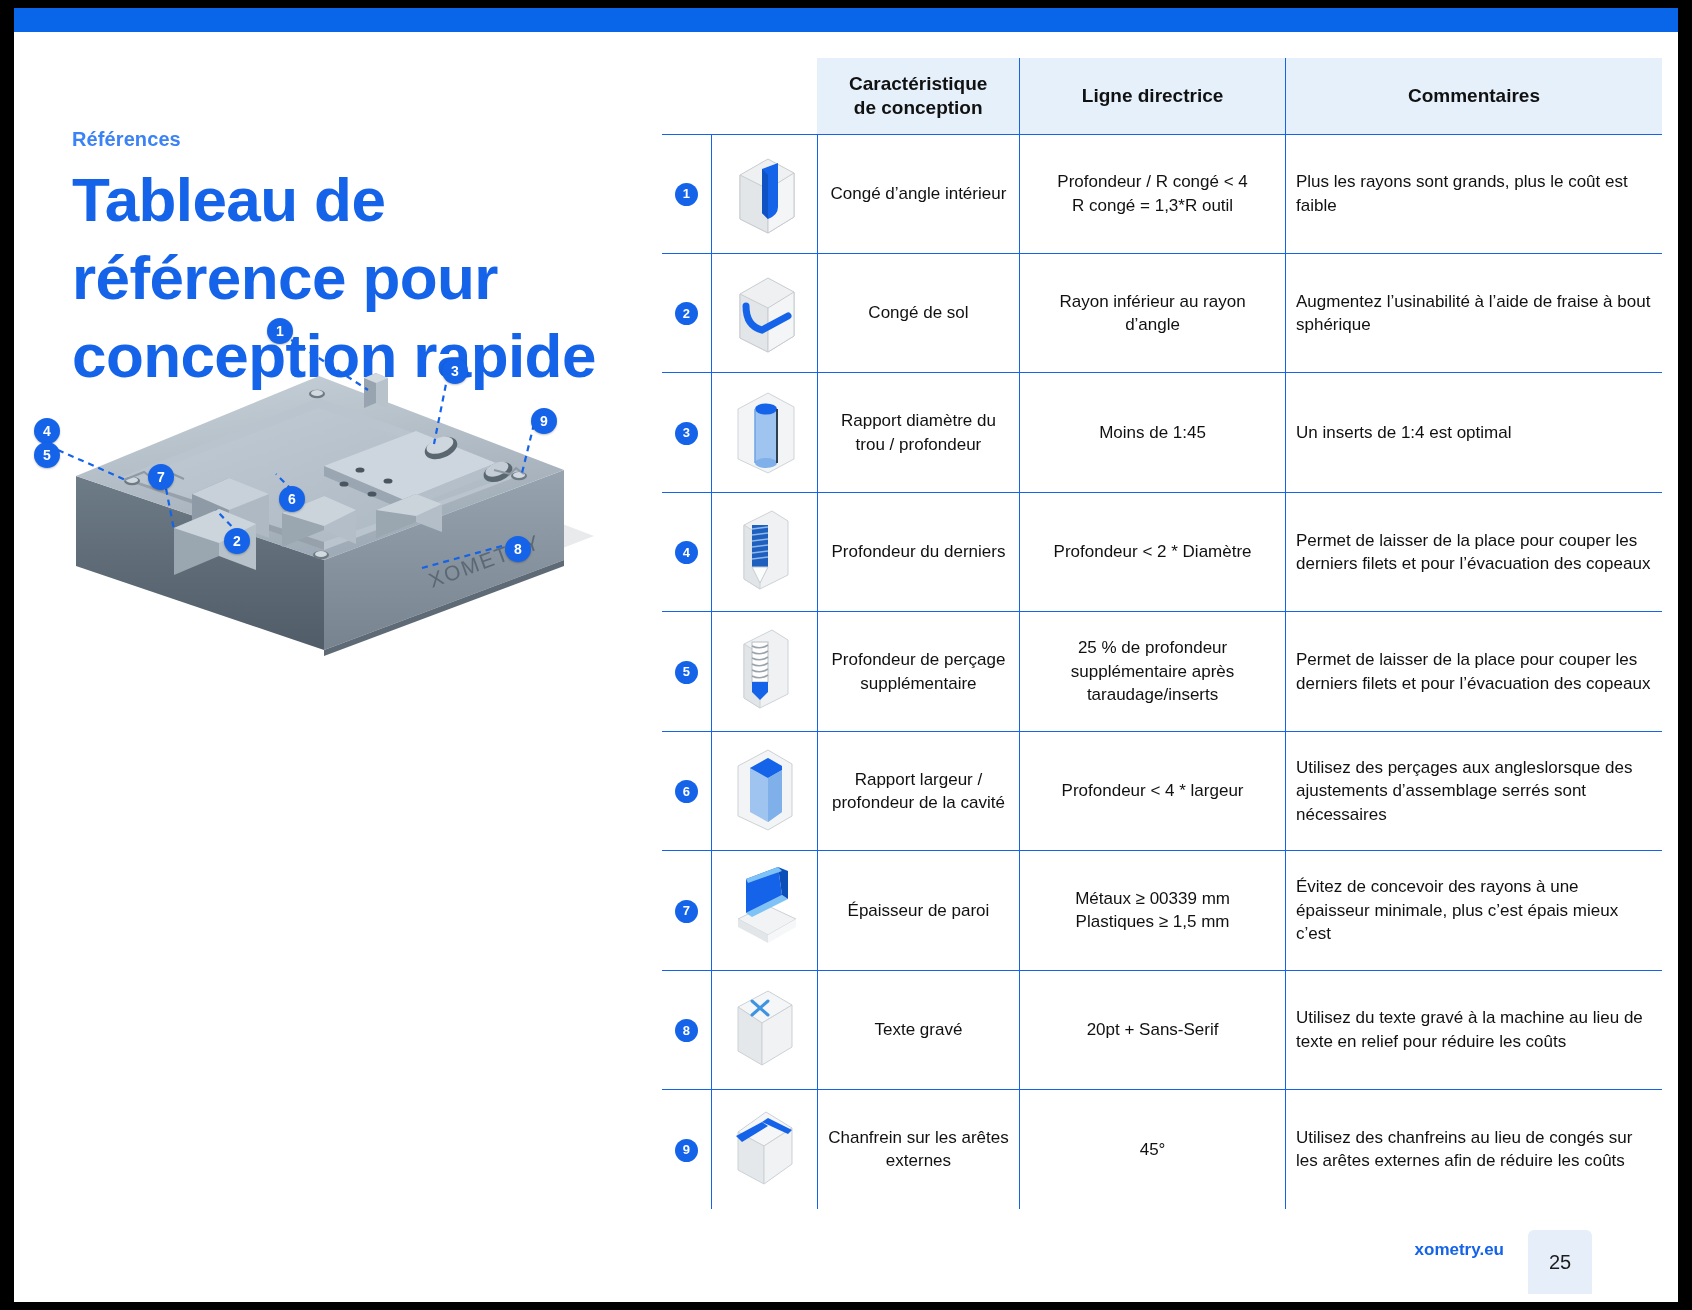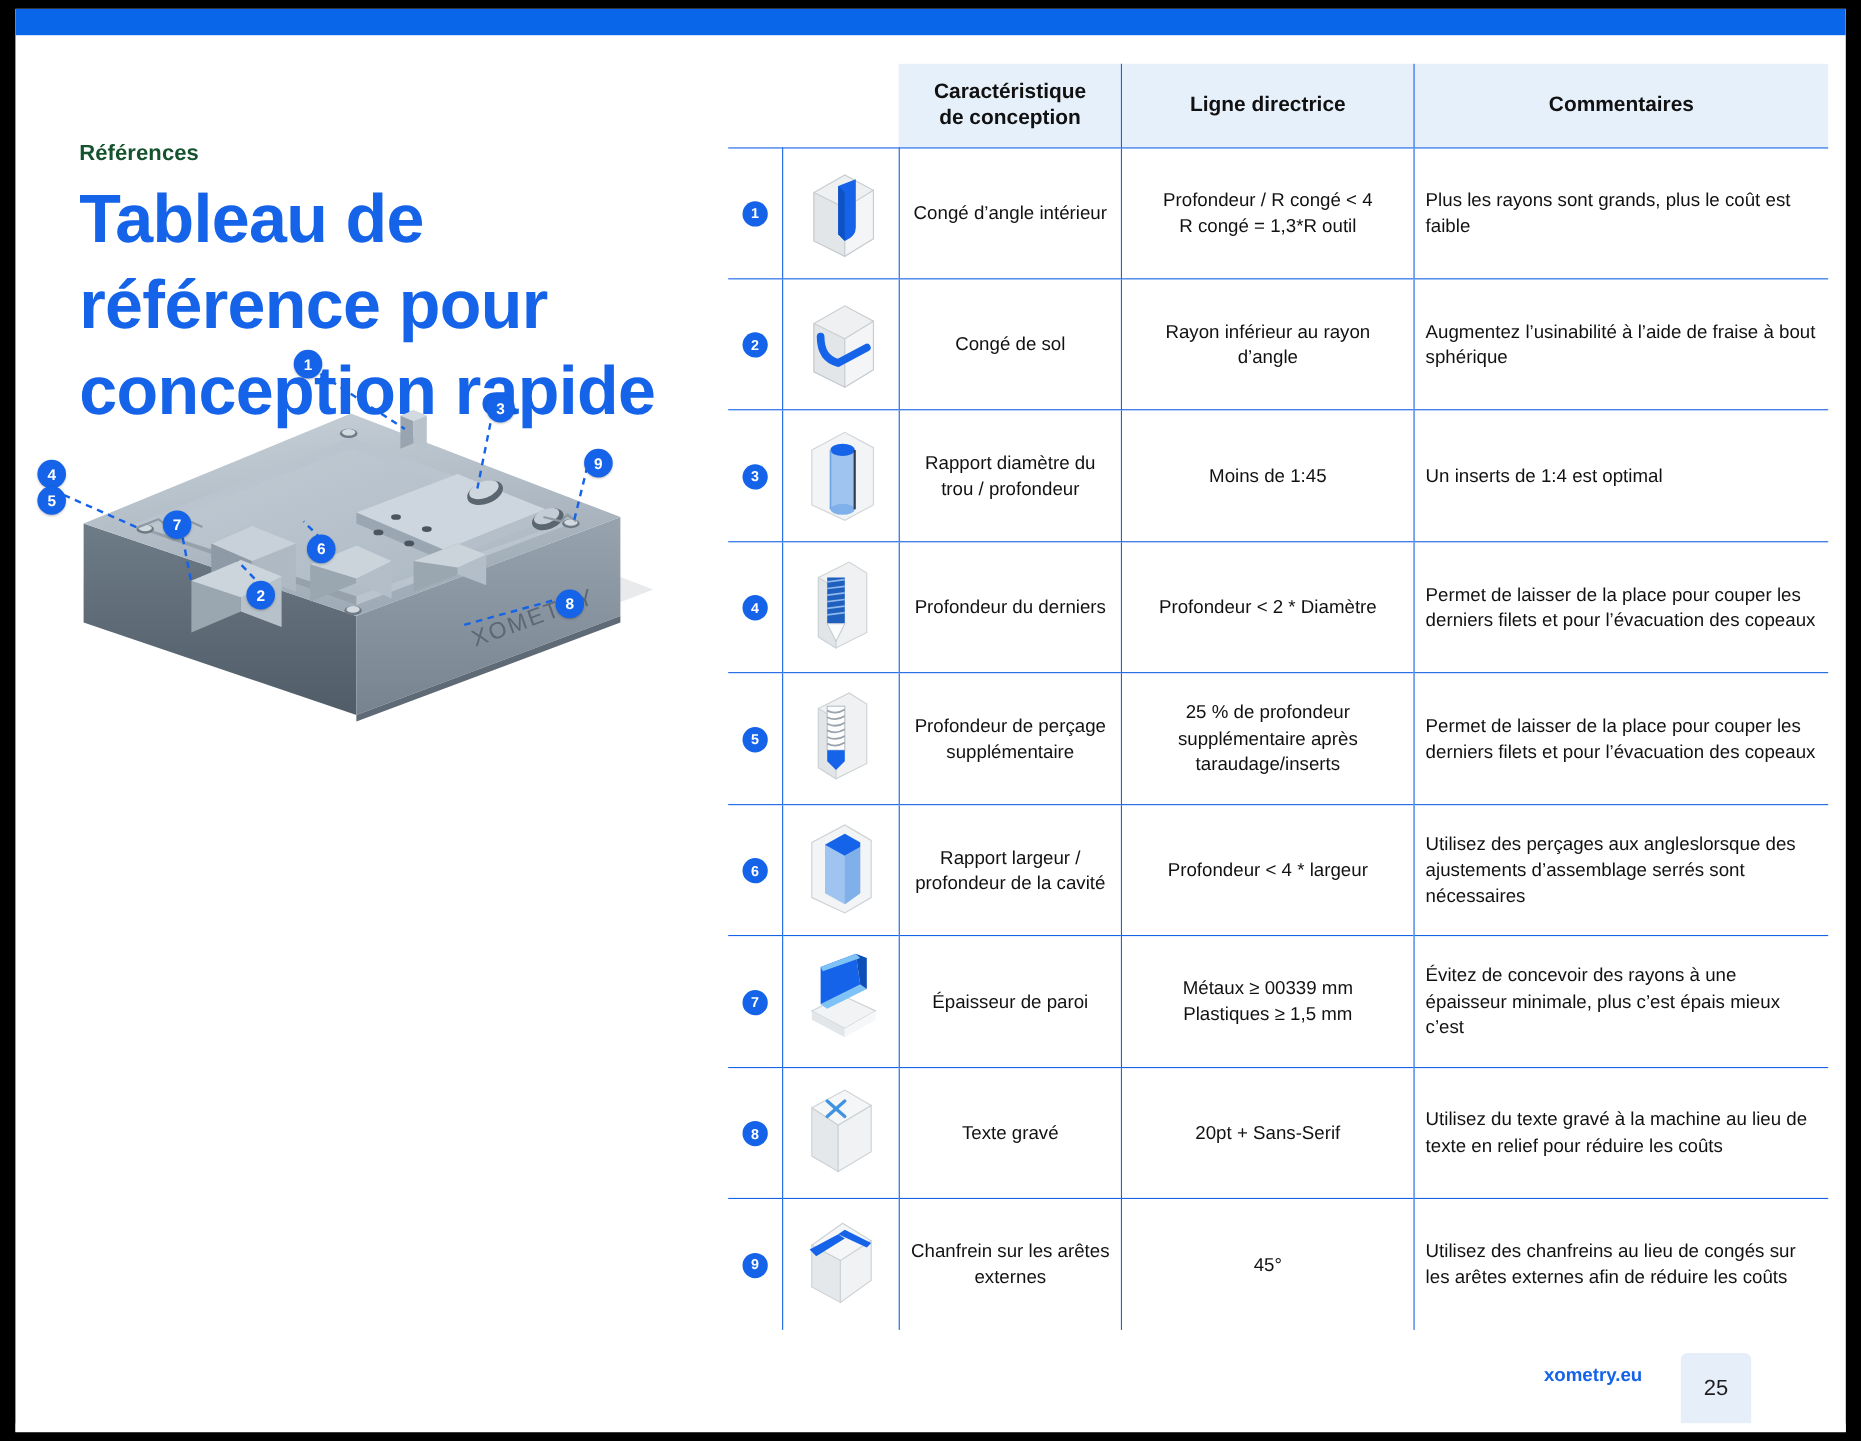--- a/index.html
+++ b/index.html
@@ -23,21 +23,21 @@
   #bottombar {
     position: absolute; left: 0; bottom: 0; width: 100%; height: 8px;
     background: #ffffff;
   }
 
   
   #left {
     position: absolute; left: 58px; top: 120px; width: 600px; height: 1000px;
   }
   .eyebrow {
-    font-size: 20px; font-weight: bold; color: #14532d;
+    font-size: 20px; font-weight: bold; color: #3b82f6;
     letter-spacing: .1px; margin-bottom: 10px;
   }
   .bigtitle {
     font-size: 62px; line-height: 1.26; font-weight: bold;
     color: #1463e8; letter-spacing: -.6px;
   }
 
   
   #cadwrap {
     position: absolute; left: 10px; top: 290px; width: 590px; height: 360px;
@@ -94,21 +94,21 @@
   .rownum {
     display: inline-flex; width: 23px; height: 23px; border-radius: 50%;
     background: #1463e8; color: #fff; font-size: 13px; font-weight: bold;
     align-items: center; justify-content: center;
   }
   .iconbox { display:inline-block; width: 84px; height: 92px; }
   .iconbox svg { display:block; }
 
   
   #footer-url {
-    position: absolute; right: 185px; bottom: 42px;
+    position: absolute; right: 174px; bottom: 42px;
     font-size: 17px; color: #1463e8; font-weight: bold;
   }
   #pagebadge {
     position: absolute; right: 86px; bottom: 8px;
     width: 64px; height: 64px; background: #e6eef9;
     border-radius: 6px 6px 0 0;
     display: flex; align-items: center; justify-content: center;
     font-size: 20px; color: #1d1d1f;
   }
 </style>

